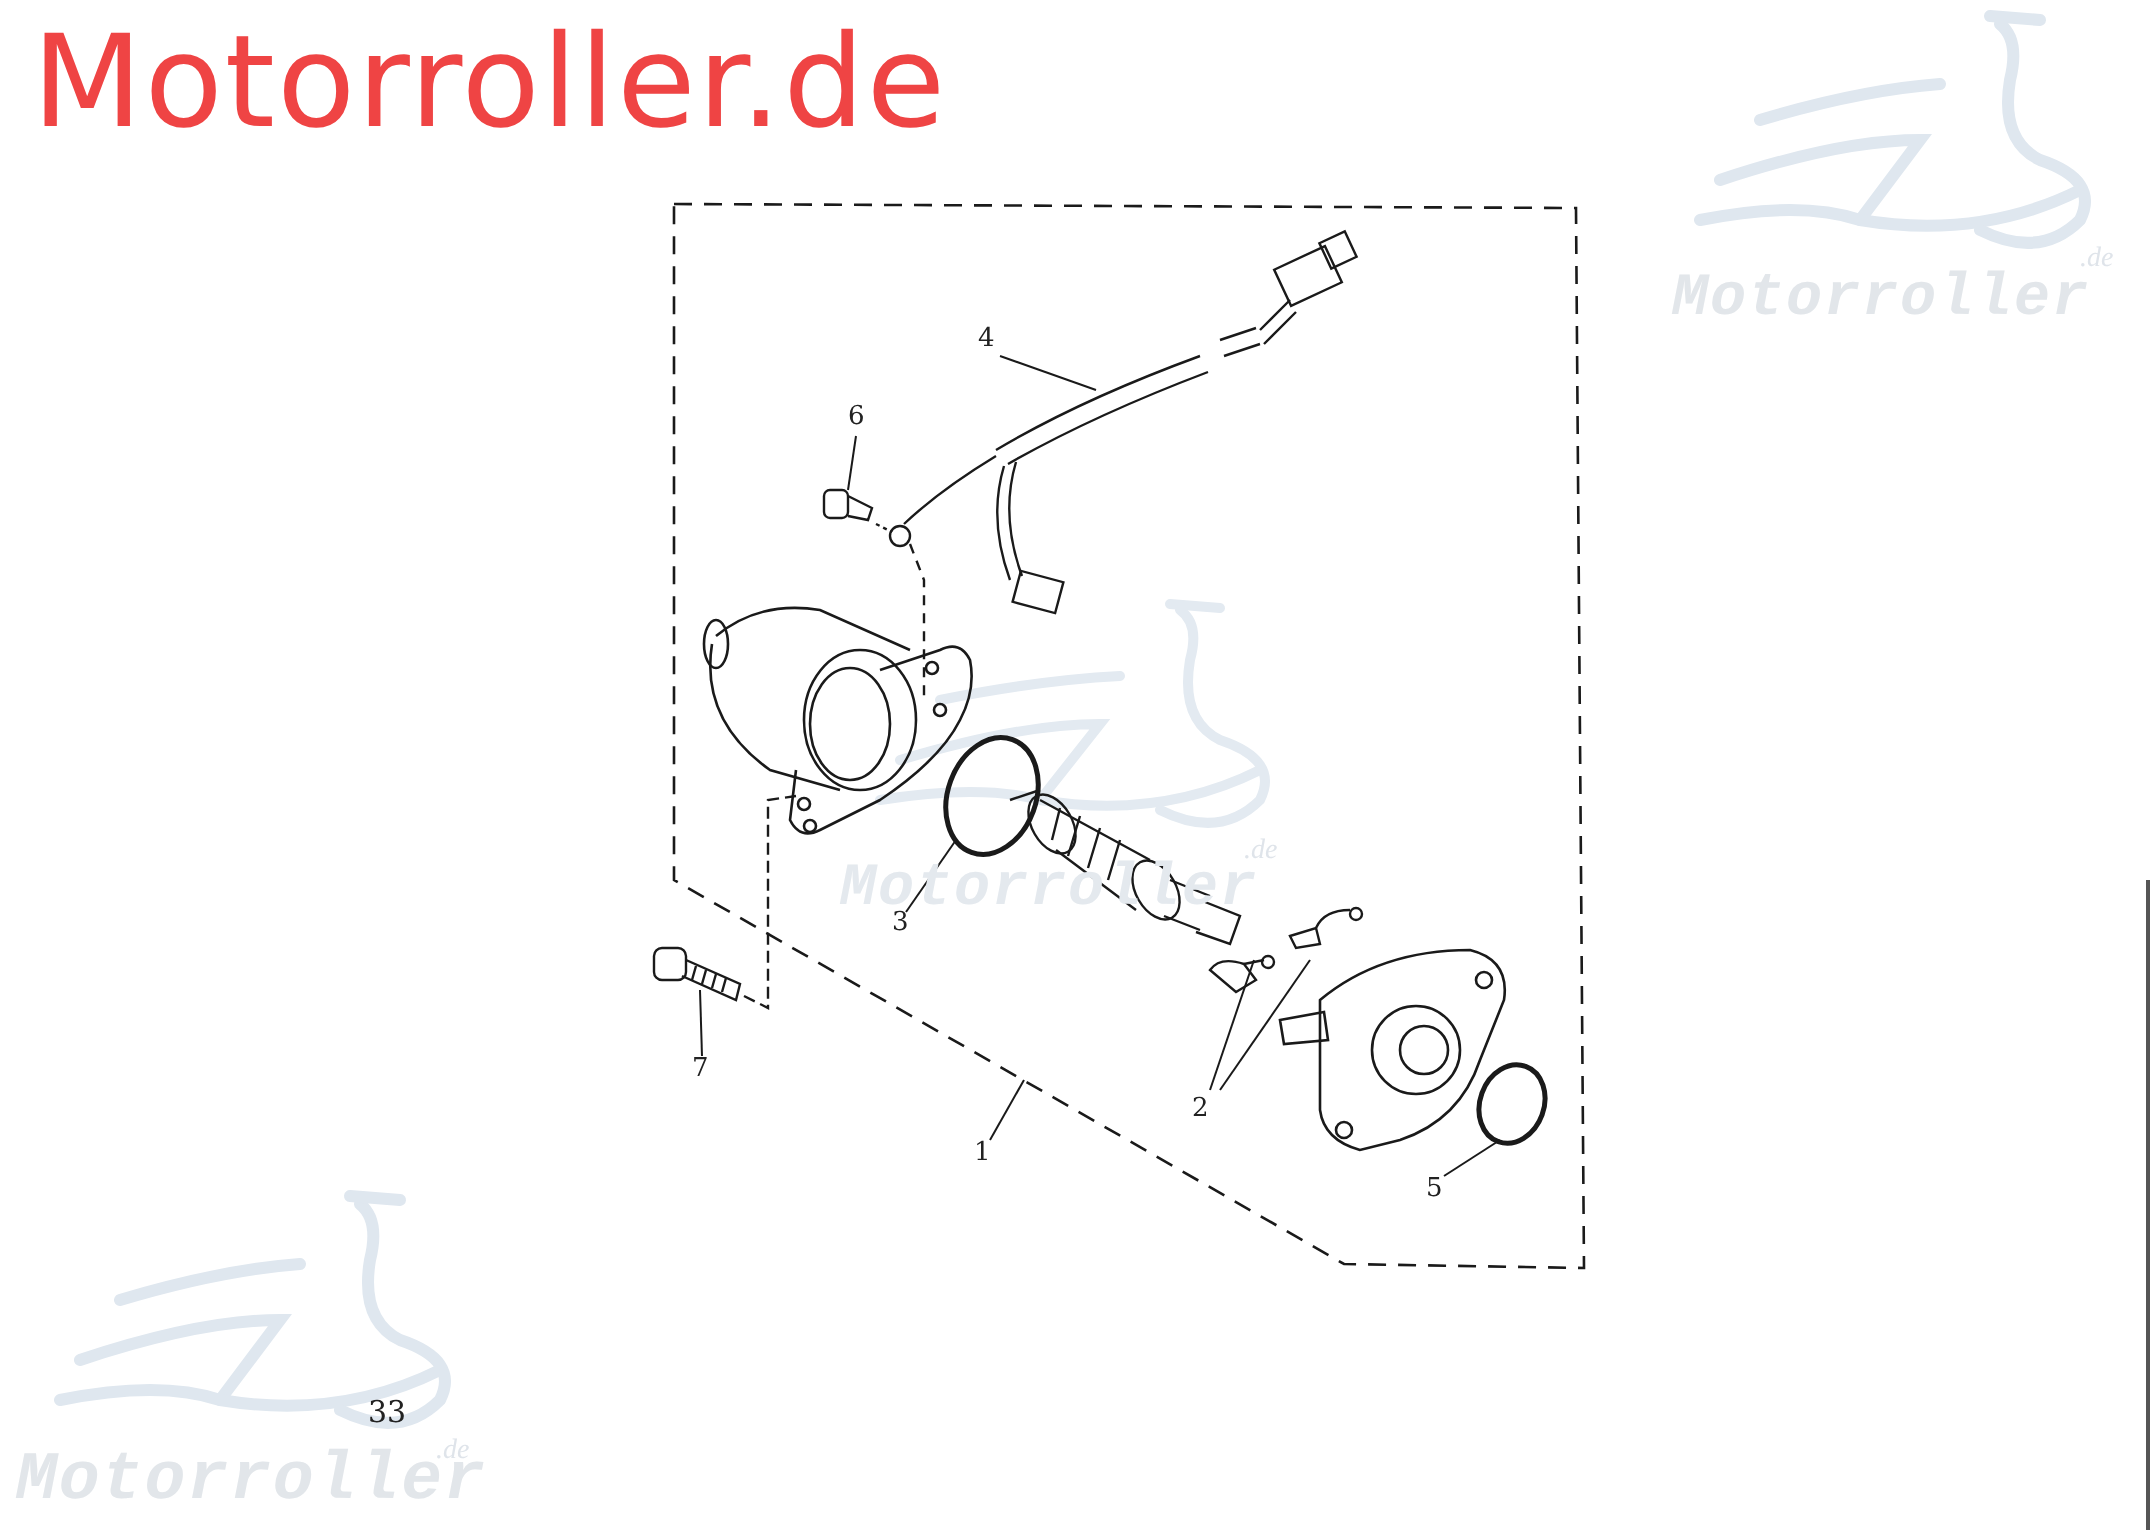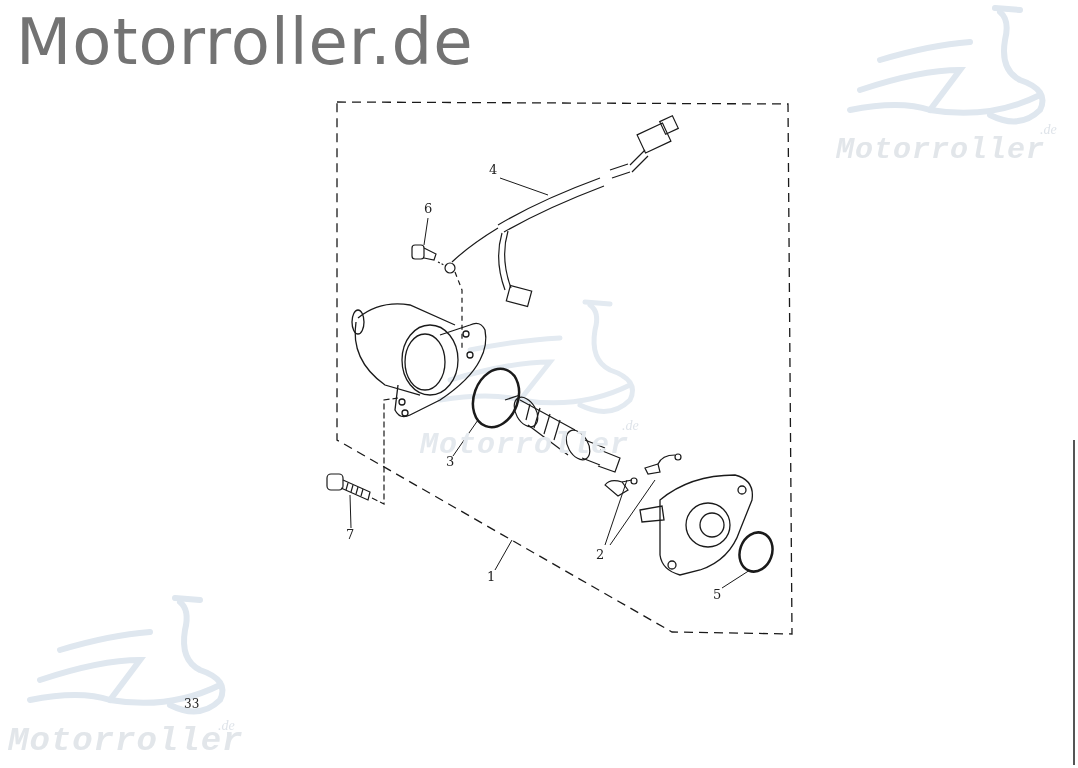--- a/index.html
+++ b/index.html
@@ -1,21 +1,21 @@
 <!DOCTYPE html>
 <html><head>
 <meta charset="utf-8">
 <style>
   html, body { margin: 0; padding: 0; background: #ffffff; }
   body { width: 1078px; height: 768px; position: relative; overflow: hidden; font-family: "DejaVu Sans", sans-serif; }
-  .wm-title { position: absolute; left: 16px; top: 10px; font-family: "DejaVu Sans", sans-serif; font-size: 64px; color: #737373; letter-spacing: 1px; line-height: 1; }
+  .wm-title { position: absolute; left: 16px; top: 10px; font-family: "DejaVu Sans", sans-serif; font-size: 64px; color: #ef4444; letter-spacing: 1px; line-height: 1; }
   .wm-logo-text { position: absolute; font-family: Liberation Mono, monospace; font-style: italic; font-weight: bold; color: #e2e6ea; letter-spacing: 1px; }
   .wm-de { position: absolute; font-family: Liberation Serif, serif; font-style: italic; color: #dfe4ea; }
   .label { position: absolute; font-family: "DejaVu Serif", serif; font-size: 13px; color: #222; line-height: 1; }
-  .page-num { position: absolute; font-family: "DejaVu Serif", serif; font-size: 12px; color: #222; }
+  .page-num { position: absolute; font-family: "DejaVu Serif", serif; font-size: 15px; color: #222; }
   svg.diagram { position: absolute; left: 0; top: 0; }
 </style>
 </head>
 <body>
 
 <div class="wm-title">Motorroller.de</div>
 
 <svg class="diagram" width="1078" height="768">
 
   <g stroke="#dfe7ef" stroke-width="6" fill="none" stroke-linecap="round">

